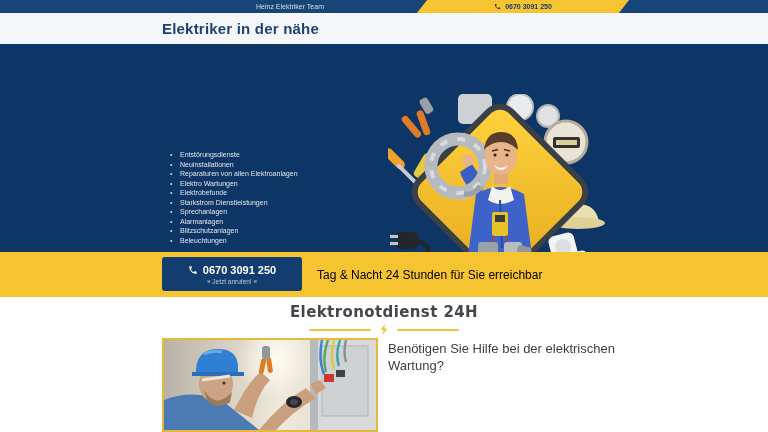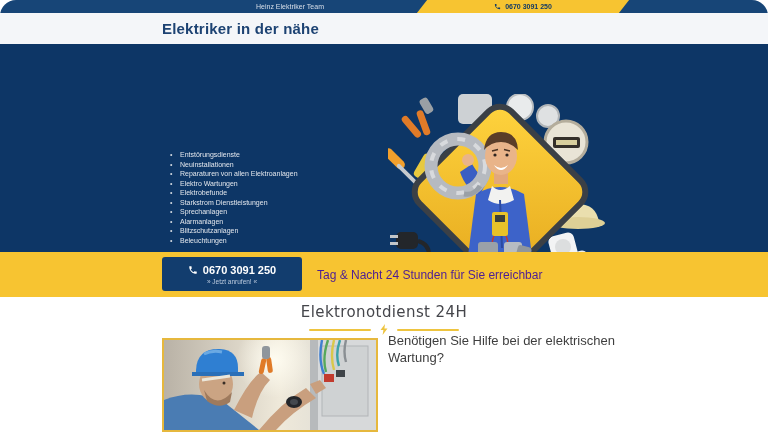--- a/index.html
+++ b/index.html
@@ -1,18 +1,18 @@
 <!DOCTYPE html>
 <html><head>
 <meta charset="utf-8">
 <style>
   * { margin:0; padding:0; box-sizing:border-box; }
   html,body { width:768px; height:432px; overflow:hidden; background:#ffffff;
               font-family:"Liberation Sans", sans-serif; }
-  .stage { position:relative; width:768px; height:432px; background:#ffffff; overflow:hidden;border-radius:16px; }
+  .stage { position:relative; width:768px; height:432px; background:#ffffff; overflow:hidden; }
 
   
   .topbar { position:absolute; left:0; top:0; width:768px; height:13px; background:#174577; }
   .topbar-team { position:absolute; left:230px; top:0; width:120px; height:13px;
                  line-height:13px; text-align:center; font-size:7px; color:#d8dfe9; }
   .topbar-phone-banner { position:absolute; left:422px; top:0; width:202px; height:13px;
                  background:#f7c431; transform:skewX(-38deg); cursor:pointer; }
   .topbar-phone-inner { transform:skewX(38deg); width:100%; height:13px; display:flex;
                  align-items:center; justify-content:center; gap:4px;
                  font-size:7px; font-weight:bold; color:#123a66; }
@@ -33,35 +33,35 @@
 
   
   .cta-band { position:absolute; left:0; top:252px; width:768px; height:45px; background:#f7c431; }
   .call-button { position:absolute; left:162px; top:5px; width:140px; height:34px;
                  background:#123d6e; border:none; border-radius:3px; cursor:pointer;
                  display:flex; flex-direction:column; align-items:center; justify-content:center; }
   .call-button-number { display:flex; align-items:center; gap:5px; font-size:11px;
                  font-weight:bold; color:#ffffff; font-family:"Liberation Sans",sans-serif; }
   .call-button-sub { font-size:6.5px; color:#bccbdf; margin-top:2px; }
   .availability { position:absolute; left:317px; top:0; height:45px; display:flex;
-                 align-items:center; font-size:12px; color:#4c1d95; }
+                 align-items:center; font-size:12px; color:#000000; }
 
   
   .section-title { position:absolute; left:0; top:303px; width:768px; text-align:center;
-                 font-family:"DejaVu Sans", sans-serif; font-size:15px; font-weight:normal;
+                 font-family:"DejaVu Sans", sans-serif; font-size:15px; font-weight:bold;
                  color:#45464b; letter-spacing:0.4px; }
   .divider { position:absolute; left:0; top:324px; width:768px; display:flex;
                  align-items:center; justify-content:center; gap:9px; }
   .divider-line { width:62px; height:2px; background:#eec43f; border-radius:2px; }
 
   .article-image { position:absolute; left:162px; top:338px; width:216px; height:94px;
                  border:2px solid #e6b83d; overflow:hidden; background:#d9d2c6; }
   .article-image svg { display:block; }
 
-  .article-text { position:absolute; left:388px; top:333px; width:258px; }
+  .article-text { position:absolute; left:388px; top:341px; width:258px; }
   .article-title { font-size:13px; font-weight:normal; color:#3e3e3e; line-height:16.5px; }
   .article-body { margin-top:6px; font-size:8.5px; color:#585858; line-height:11.5px; }
 </style>
 </head>
 <body>
 
 <div class="stage">
 
   <div class="topbar">
     <div class="topbar-team">Heinz Elektriker Team</div>

